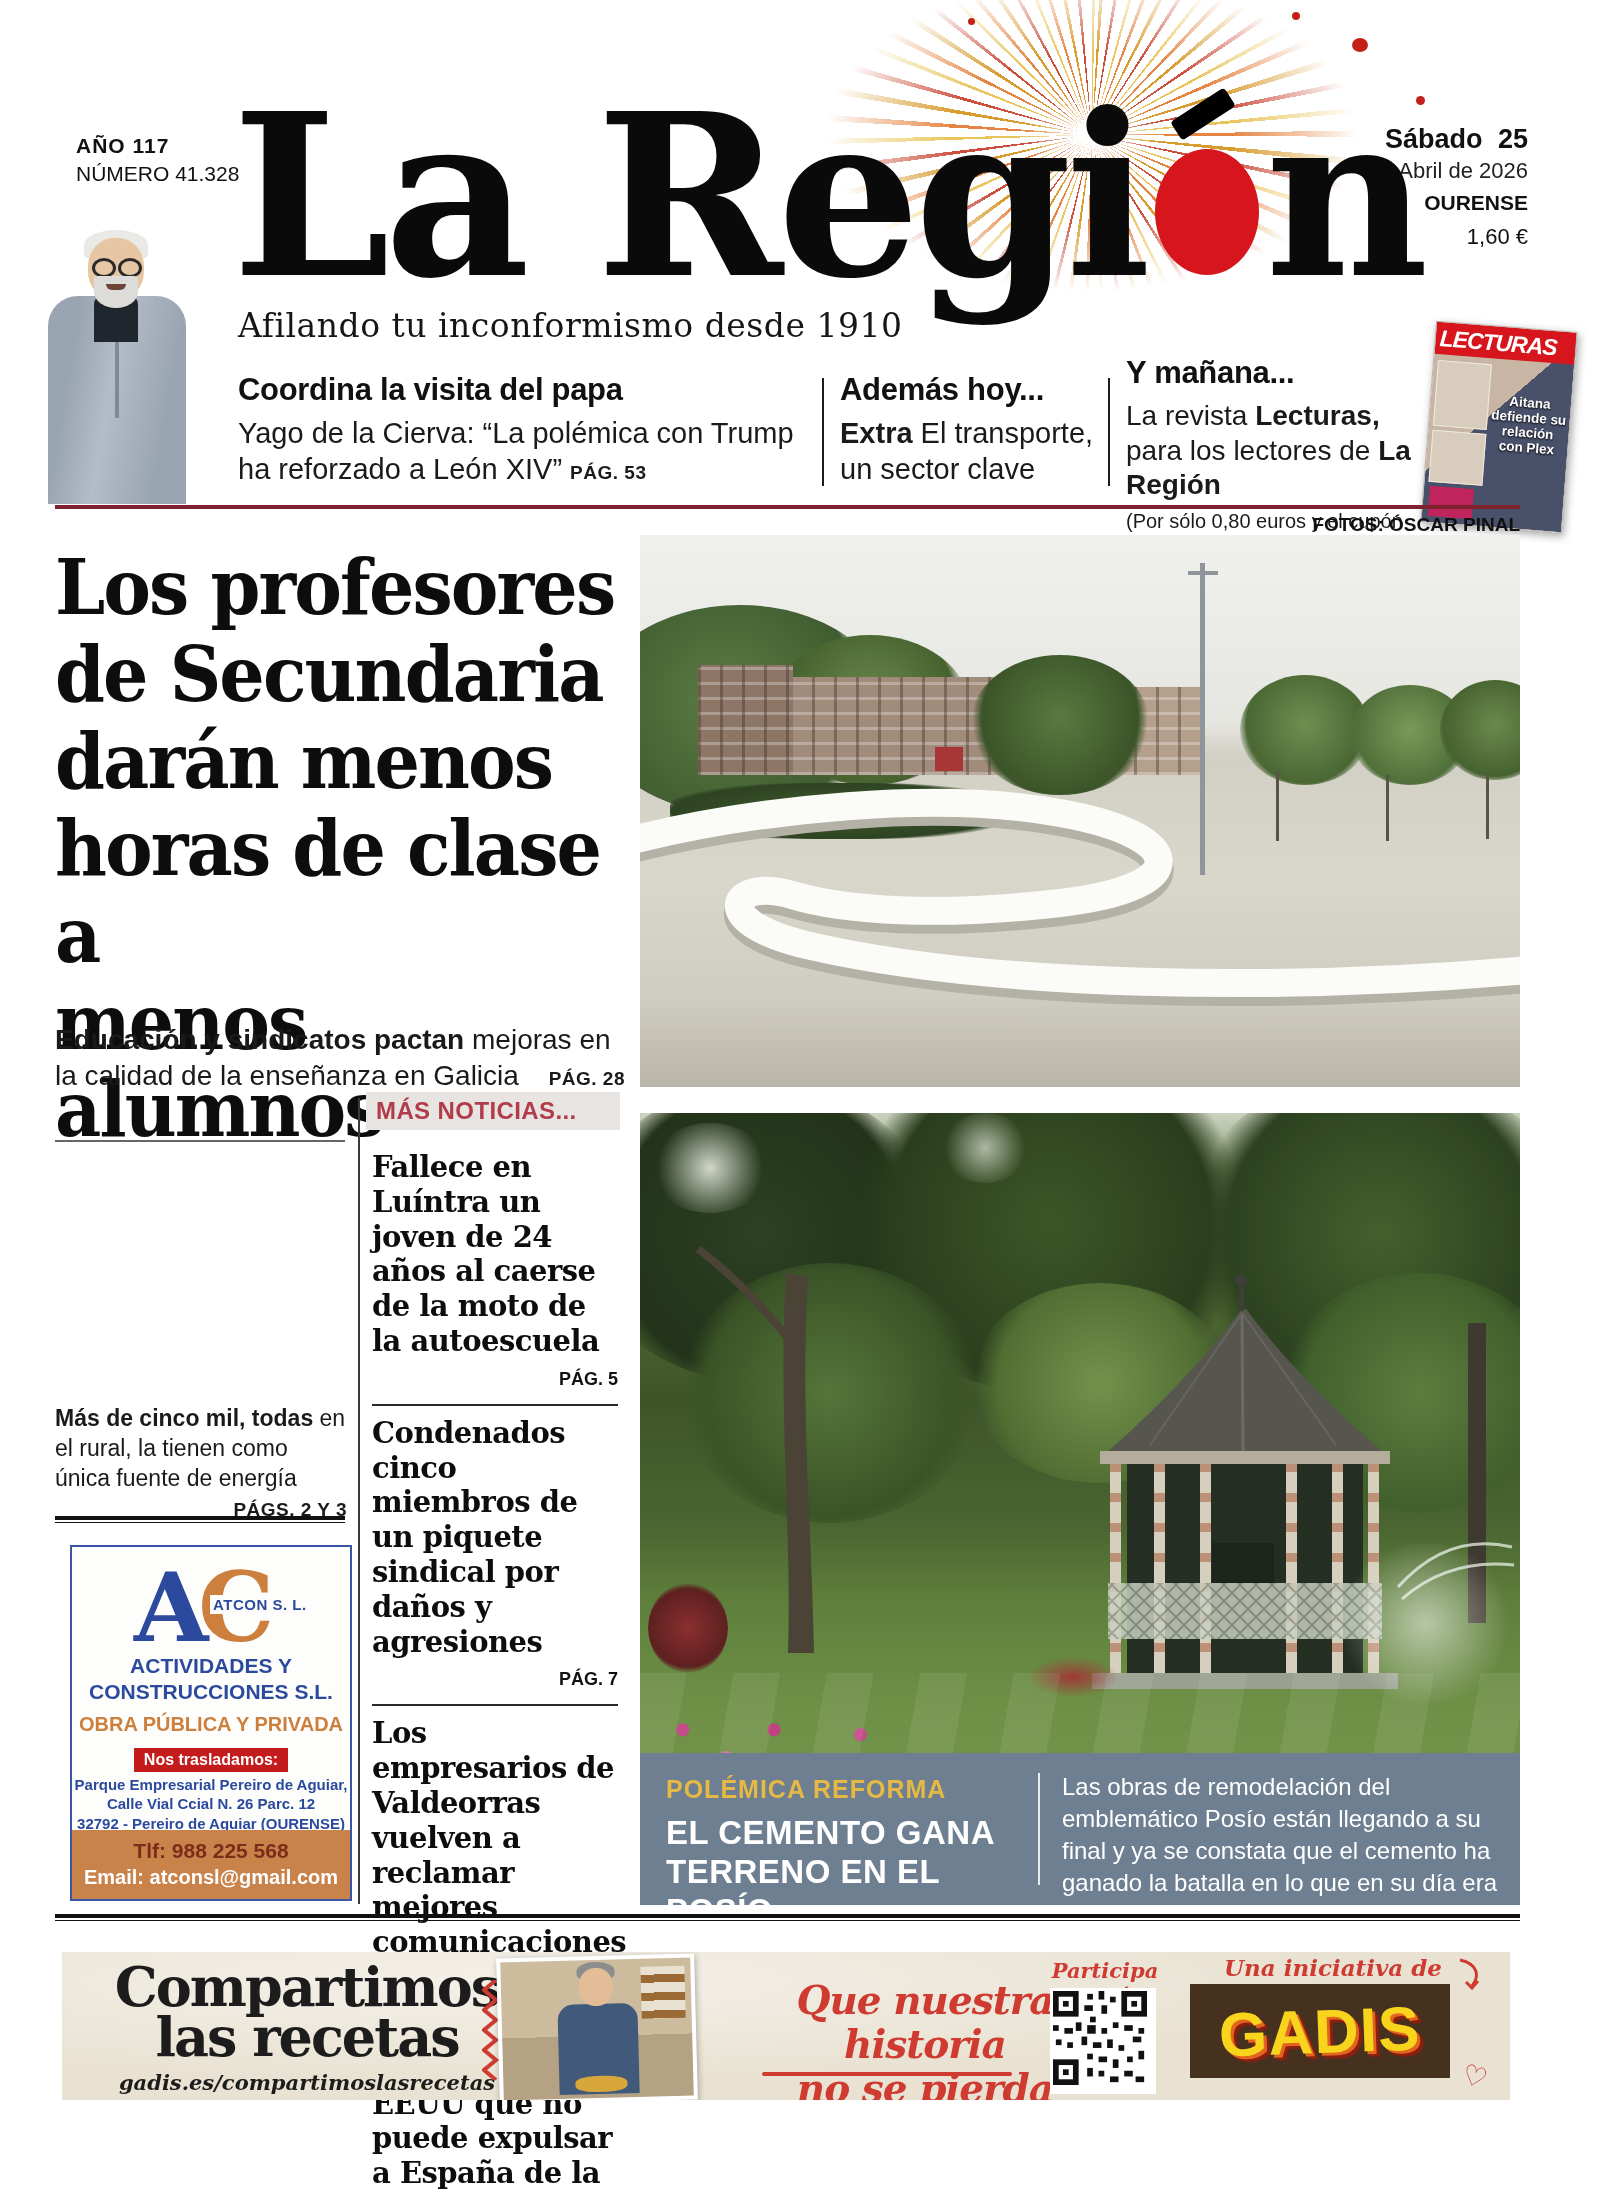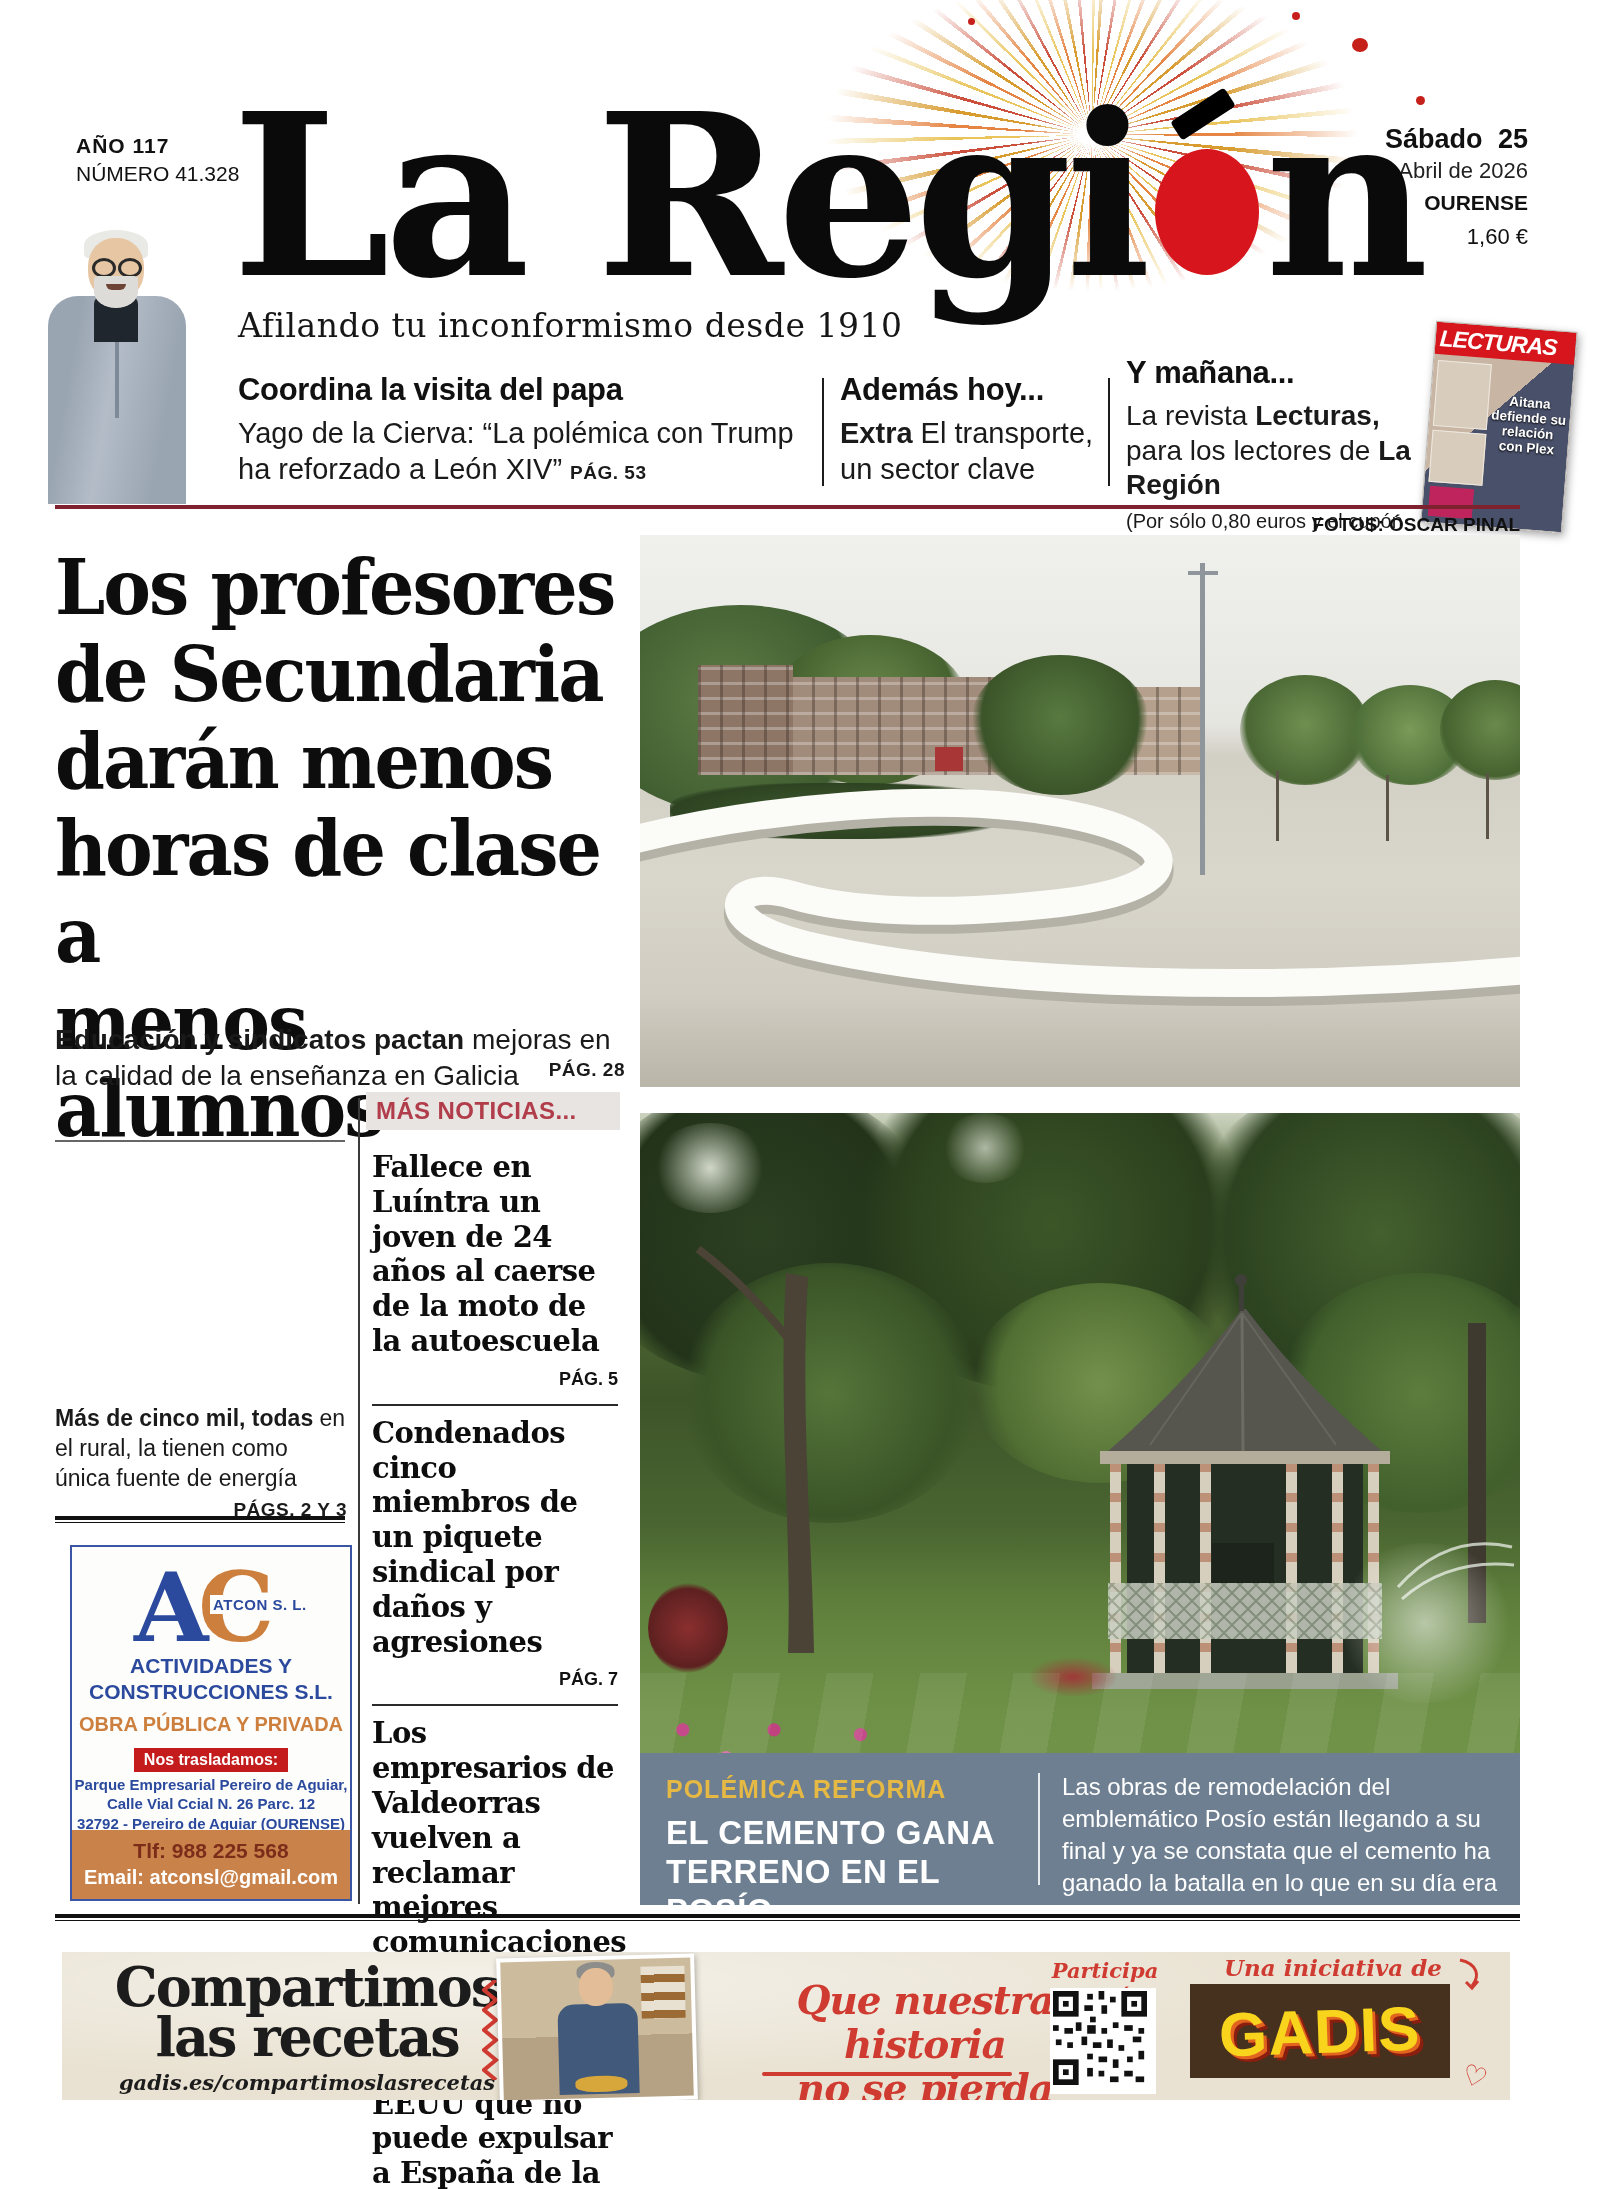--- a/index.html
+++ b/index.html
@@ -75,21 +75,21 @@
     font-size:13.5px;line-height:1.12;text-align:center;text-shadow:0 1px 2px #000;}
   .lect-chip{position:absolute;left:6px;bottom:6px;width:44px;height:30px;background:#c0245c;}
 
   .header-rule{left:55px;top:505px;width:1465px;height:4px;background:var(--header-rule);}
   .photo-credit{left:640px;top:514px;width:880px;text-align:right;font-weight:bold;font-size:19px;}
 
   
   .lead-headline{left:55px;top:544px;width:640px;font-weight:bold;font-size:76px;
     line-height:87px;letter-spacing:-2px;transform:scaleX(0.94);transform-origin:top left;color:#0d0d0d;}
   .lead-deck{left:55px;top:1022px;width:582px;font-size:28px;line-height:1.3;color:#1a1a1a;}
-  .lead-deck .pageref{position:absolute;right:12px;bottom:12px;}
+  .lead-deck .pageref{position:absolute;right:12px;bottom:3px;}
 
   
   .bio-rule{left:55px;top:1140px;width:290px;height:2px;background:#666;}
   .bio-headline{left:55px;top:1154px;width:310px;font-weight:bold;font-size:40px;
     line-height:48px;letter-spacing:-1px;color:#0d0d0d;}
   .bio-deck{left:55px;top:1404px;width:292px;font-size:23px;line-height:1.3;color:#1a1a1a;}
   .bio-page{text-align:right;margin-top:4px;}
   .thick-rule{height:7px;background:linear-gradient(#111 0 4px,transparent 4px 6px,#111 6px 7px);}
   .tr-left{left:55px;top:1516px;width:290px;}
   .tr-bottom{left:55px;top:1914px;width:1465px;}

